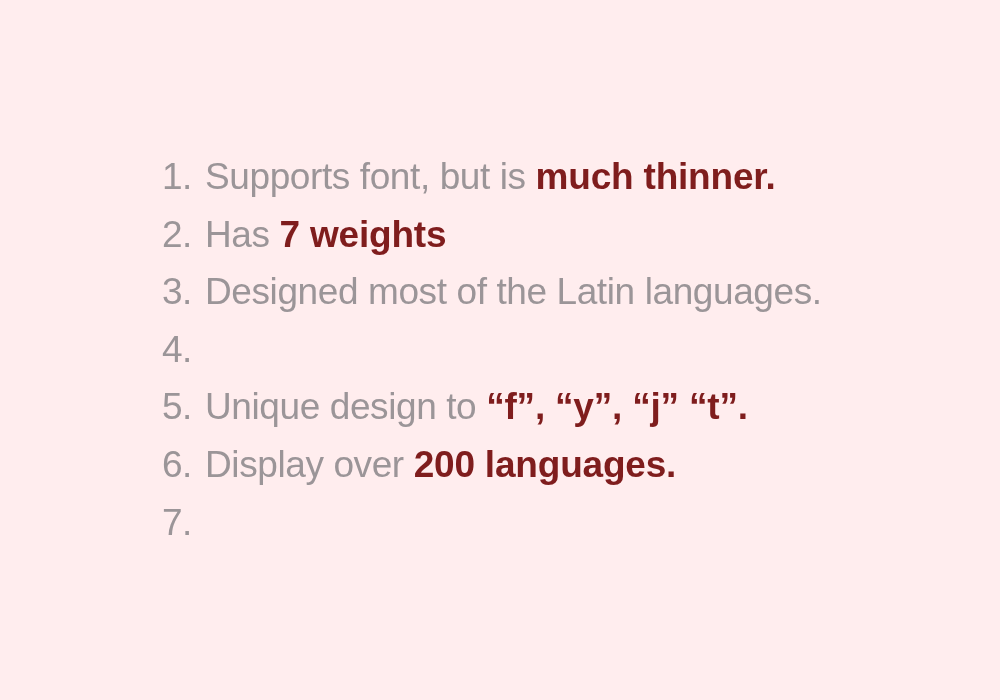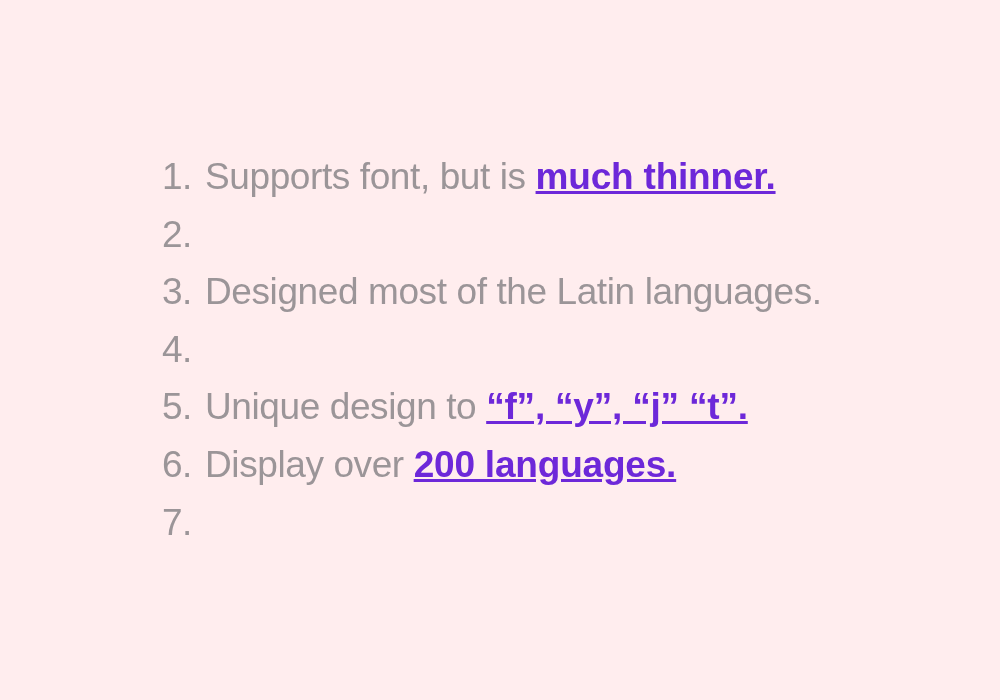--- a/index.html
+++ b/index.html
@@ -41,36 +41,36 @@
     width: 34px;
     text-align: right;
     margin-right: 13px;
     flex: 0 0 auto;
   }
   .li-text {
     display: inline;
   }
   .li-highlight {
     font-weight: 700;
-    color: #6d28d9;
+    color: #7f1d1d;
     letter-spacing: -0.2px;
-    text-decoration: underline;
   }
 </style>
 </head>
 <body>
 
 <div class="slide">
   <ol class="feature-list" id="feature-list">
       <li>
         <span class="li-num">1.</span>
         <span class="li-text"><span>Supports font, but is </span><span class="li-highlight">much thinner.</span></span>
       </li>
       <li>
         <span class="li-num">2.</span>
+        <span class="li-text"><span>Has </span><span class="li-highlight">7 weights</span></span>
       </li>
       <li>
         <span class="li-num">3.</span>
         <span class="li-text"><span>Designed most of the Latin languages.</span></span>
       </li>
       <li>
         <span class="li-num">4.</span>
       </li>
       <li>
         <span class="li-num">5.</span>

